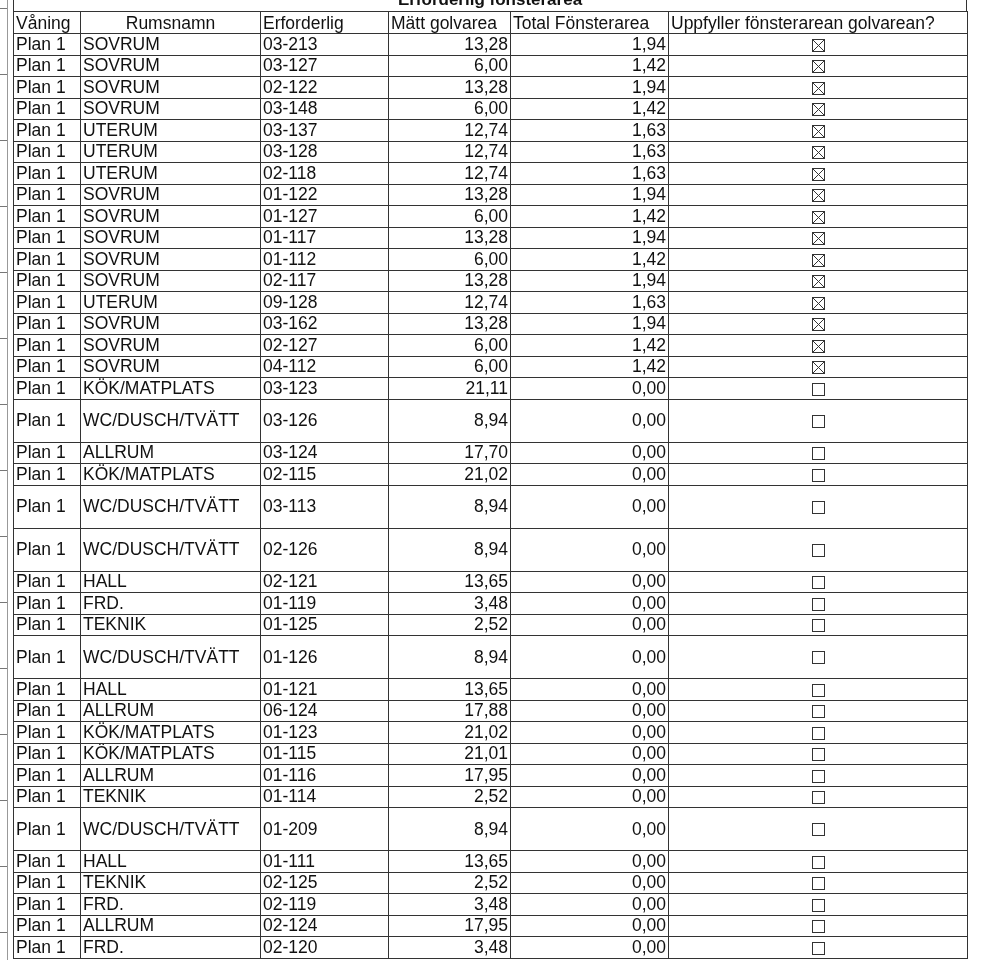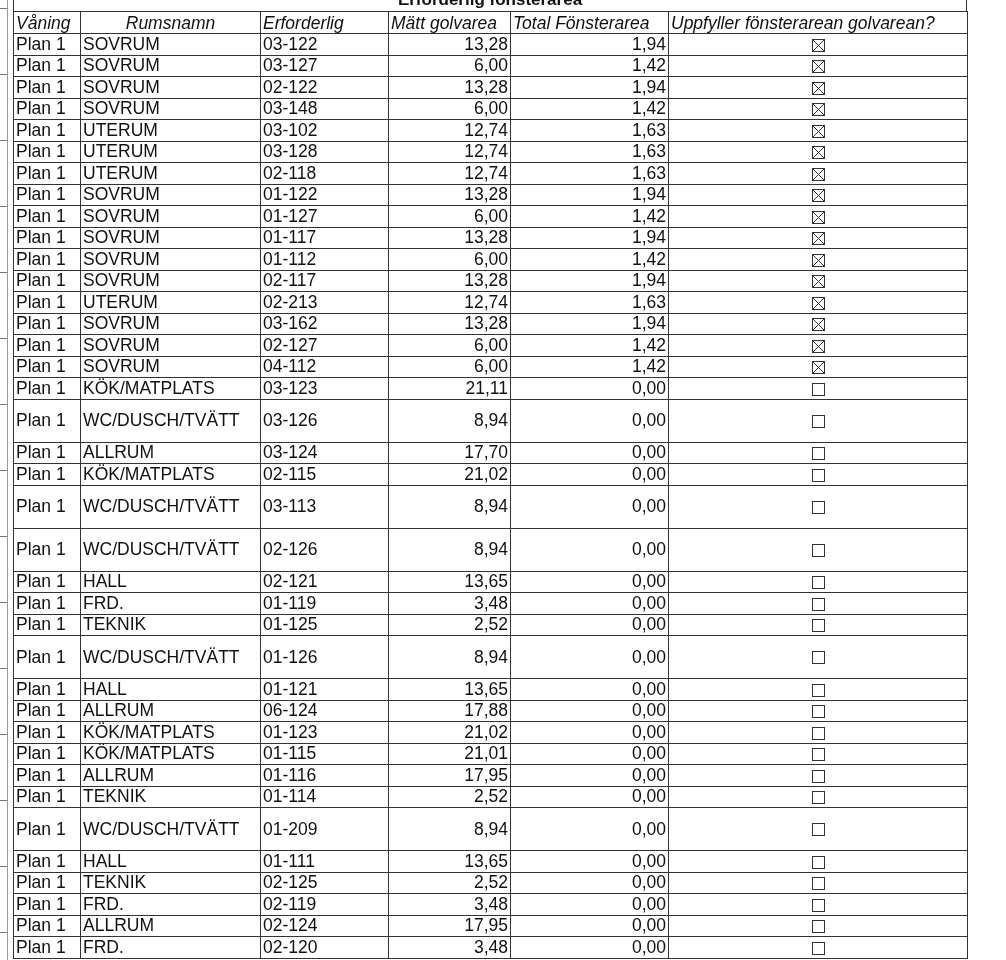--- a/index.html
+++ b/index.html
@@ -6,21 +6,21 @@
   body { width: 1006px; height: 960px; overflow: hidden; position: relative;
          font-family: "Liberation Sans", "DejaVu Sans", sans-serif; color: #111; }
   .left-ticks { position: absolute; left: 0; top: 0; width: 10px; height: 960px; }
   .left-ticks .vline { position: absolute; left: 7px; top: 0; width: 1px; height: 960px; background: #999; }
   .left-ticks .tick { position: absolute; left: 0; width: 7px; height: 1px; background: #777; }
   .sheet { position: absolute; left: 13px; top: -6px; width: 954px; }
   .title { height: 17px; border-left: 1.5px solid #333; border-right: 1.5px solid #333;
            text-align: center; font-weight: bold; font-size: 17px; line-height: 12px; overflow: hidden; }
   table { border-collapse: collapse; width: 954px; table-layout: fixed; }
   th, td { border: 1.2px solid #333; font-size: 17.5px; padding: 0 2px; white-space: nowrap; overflow: hidden; }
-  th { font-weight: normal; height: 21px; line-height: 20px; font-style: italic; }
+  th { font-weight: normal; height: 21px; line-height: 20px; }
   td { height: 20.5px; line-height: 19px; }
   tr.tall td { height: 42px; }
   col.c0 { width: 67px; } col.c1 { width: 180px; } col.c2 { width: 128px; }
   col.c3 { width: 122px; } col.c4 { width: 158px; } col.c5 { width: 299px; }
   td.num { text-align: right; }
   td.chk { text-align: center; }
   th.center { }
   th.left { text-align: left; }
   .box { display: inline-block; width: 13px; height: 13px; border: 1.2px solid #333; vertical-align: middle; position: relative; box-sizing: border-box; }
   .box svg { position: absolute; left: 0; top: 0; width: 100%; height: 100%; }
@@ -65,21 +65,21 @@
         <th class="left">Erforderlig</th>
         <th class="left">Mätt golvarea</th>
         <th class="left">Total Fönsterarea</th>
         <th class="left">Uppfyller fönsterarean golvarean?</th>
       </tr>
     </thead>
     <tbody id="rows">
         <tr>
           <td>Plan 1</td>
           <td>SOVRUM</td>
-          <td>03-122</td>
+          <td>03-213</td>
           <td class="num">13,28</td>
           <td class="num">1,94</td>
           <td class="chk"><span class="box"><svg viewBox="0 0 10 10" preserveAspectRatio="none">
                 <line x1="0" y1="0" x2="10" y2="10" stroke="#333" stroke-width="0.9"></line>
                 <line x1="10" y1="0" x2="0" y2="10" stroke="#333" stroke-width="0.9"></line>
               </svg></span></td>
         </tr>
         <tr>
           <td>Plan 1</td>
           <td>SOVRUM</td>
@@ -109,21 +109,21 @@
           <td class="num">6,00</td>
           <td class="num">1,42</td>
           <td class="chk"><span class="box"><svg viewBox="0 0 10 10" preserveAspectRatio="none">
                 <line x1="0" y1="0" x2="10" y2="10" stroke="#333" stroke-width="0.9"></line>
                 <line x1="10" y1="0" x2="0" y2="10" stroke="#333" stroke-width="0.9"></line>
               </svg></span></td>
         </tr>
         <tr>
           <td>Plan 1</td>
           <td>UTERUM</td>
-          <td>03-102</td>
+          <td>03-137</td>
           <td class="num">12,74</td>
           <td class="num">1,63</td>
           <td class="chk"><span class="box"><svg viewBox="0 0 10 10" preserveAspectRatio="none">
                 <line x1="0" y1="0" x2="10" y2="10" stroke="#333" stroke-width="0.9"></line>
                 <line x1="10" y1="0" x2="0" y2="10" stroke="#333" stroke-width="0.9"></line>
               </svg></span></td>
         </tr>
         <tr>
           <td>Plan 1</td>
           <td>UTERUM</td>
@@ -197,21 +197,21 @@
           <td class="num">13,28</td>
           <td class="num">1,94</td>
           <td class="chk"><span class="box"><svg viewBox="0 0 10 10" preserveAspectRatio="none">
                 <line x1="0" y1="0" x2="10" y2="10" stroke="#333" stroke-width="0.9"></line>
                 <line x1="10" y1="0" x2="0" y2="10" stroke="#333" stroke-width="0.9"></line>
               </svg></span></td>
         </tr>
         <tr>
           <td>Plan 1</td>
           <td>UTERUM</td>
-          <td>02-213</td>
+          <td>09-128</td>
           <td class="num">12,74</td>
           <td class="num">1,63</td>
           <td class="chk"><span class="box"><svg viewBox="0 0 10 10" preserveAspectRatio="none">
                 <line x1="0" y1="0" x2="10" y2="10" stroke="#333" stroke-width="0.9"></line>
                 <line x1="10" y1="0" x2="0" y2="10" stroke="#333" stroke-width="0.9"></line>
               </svg></span></td>
         </tr>
         <tr>
           <td>Plan 1</td>
           <td>SOVRUM</td>

